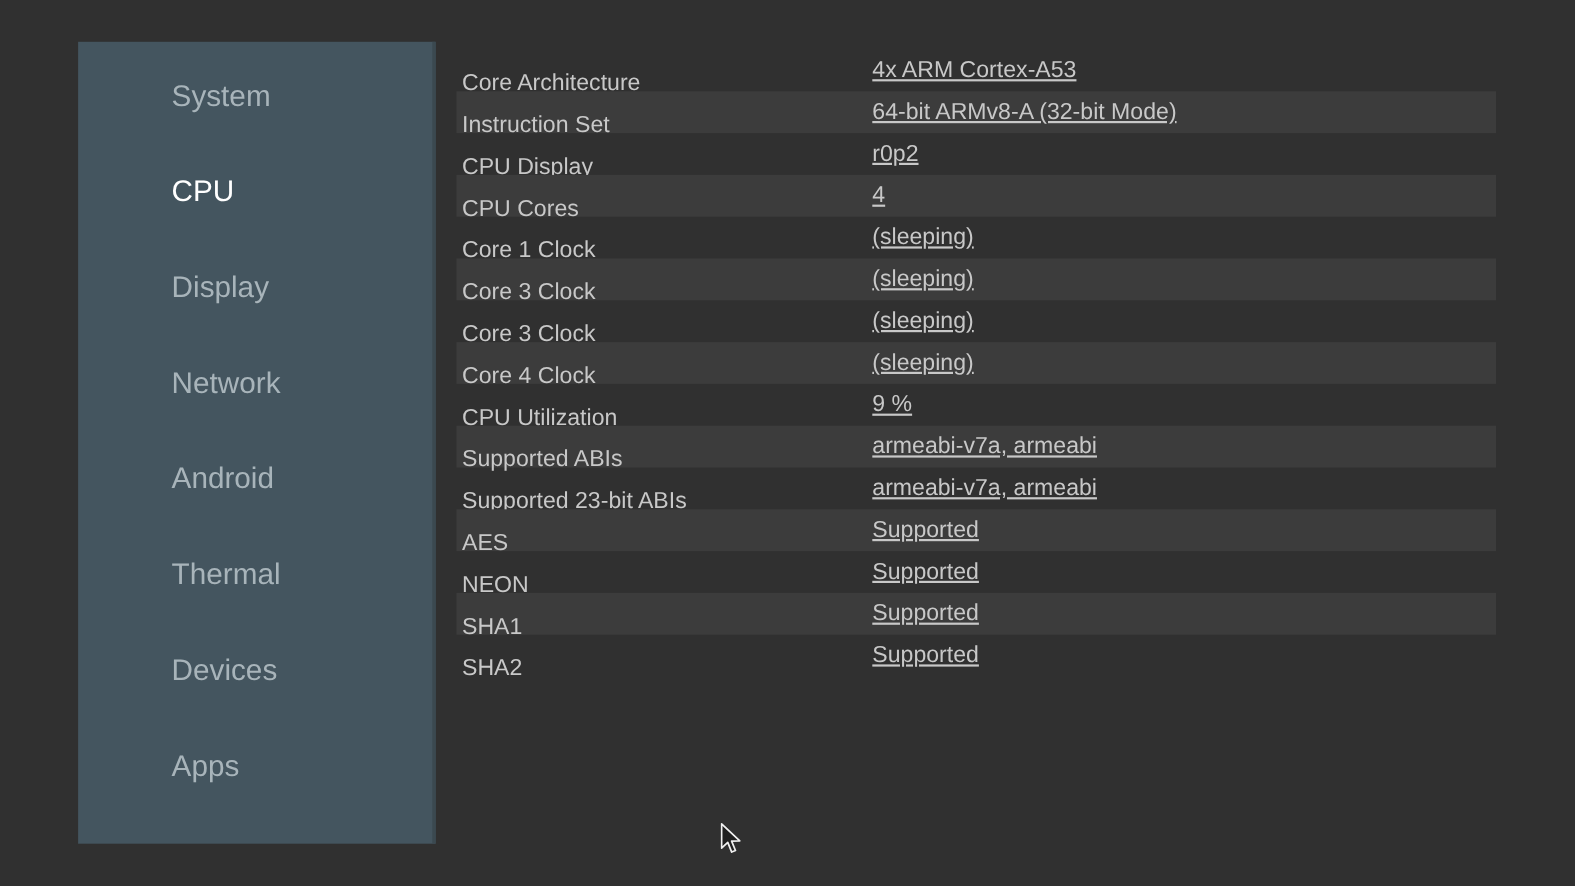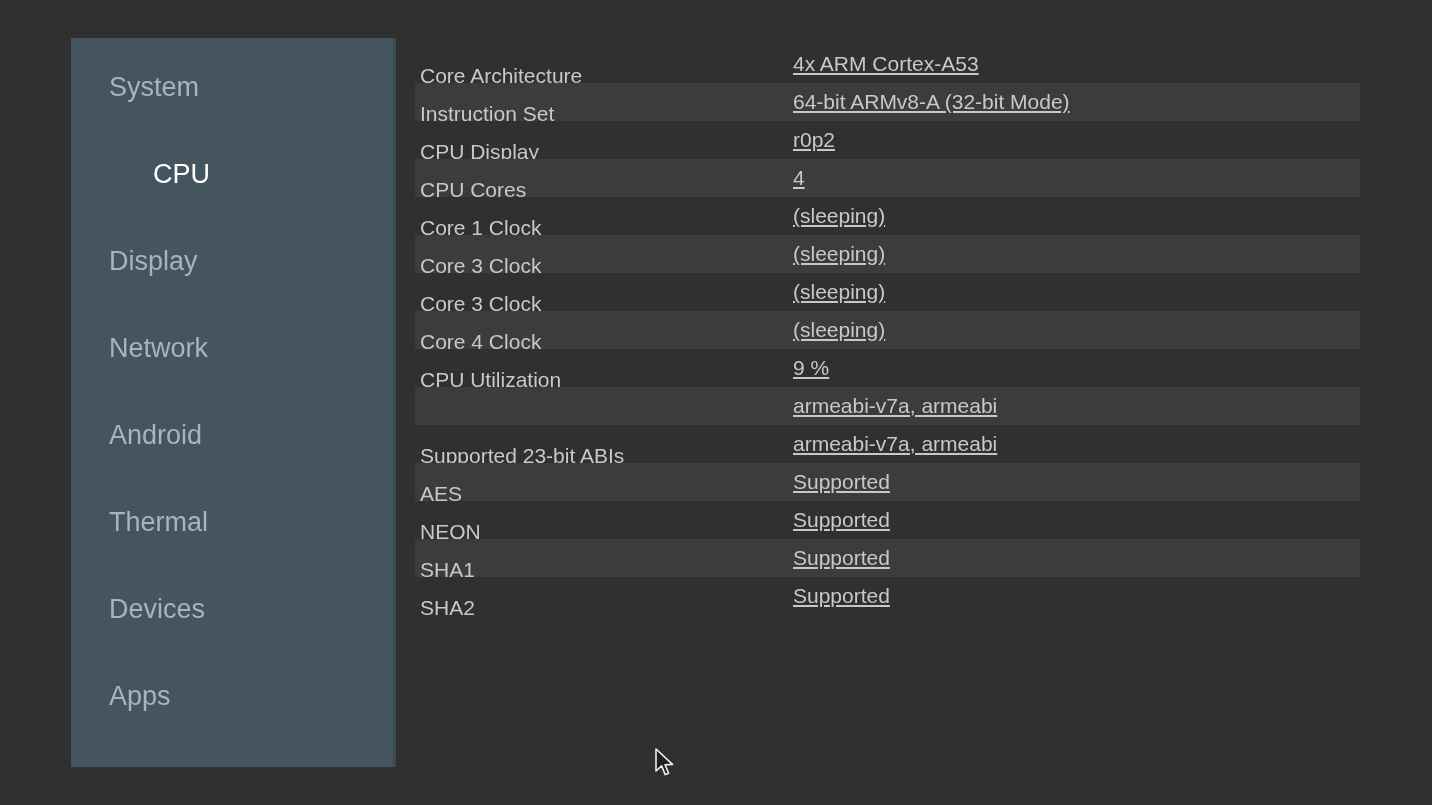--- a/index.html
+++ b/index.html
@@ -44,30 +44,29 @@
   #sidebar-list {
     position: absolute;
     left: 0;
     top: 0;
     width: 100%;
     padding-top: 6px;
   }
   .side-item {
     height: 87px;
     line-height: 87px;
-    padding-left: 38px;
+    padding-left: 85px;
     font-size: 27px;
     color: #a8b4ba;
     white-space: nowrap;
     box-sizing: border-box;
     cursor: default;
   }
   .side-item.selected {
     color: #ffffff;
-    margin-left: 44px;
   }
 
   
   #table {
     position: absolute;
     left: 415px;
     top: 45px;
     width: 945px;
   }
   .trow {
@@ -161,20 +160,21 @@
       </div>
       <div class="trow alt">
         <div class="tlabel">Core 4 Clock</div>
         <div class="tvalue">(sleeping)</div>
       </div>
       <div class="trow">
         <div class="tlabel">CPU Utilization</div>
         <div class="tvalue">9 %</div>
       </div>
       <div class="trow alt">
+        <div class="tlabel">Supported ABIs</div>
         <div class="tvalue">armeabi-v7a, armeabi</div>
       </div>
       <div class="trow">
         <div class="tlabel">Supported 23-bit ABIs</div>
         <div class="tvalue">armeabi-v7a, armeabi</div>
       </div>
       <div class="trow alt">
         <div class="tlabel">AES</div>
         <div class="tvalue">Supported</div>
       </div>

